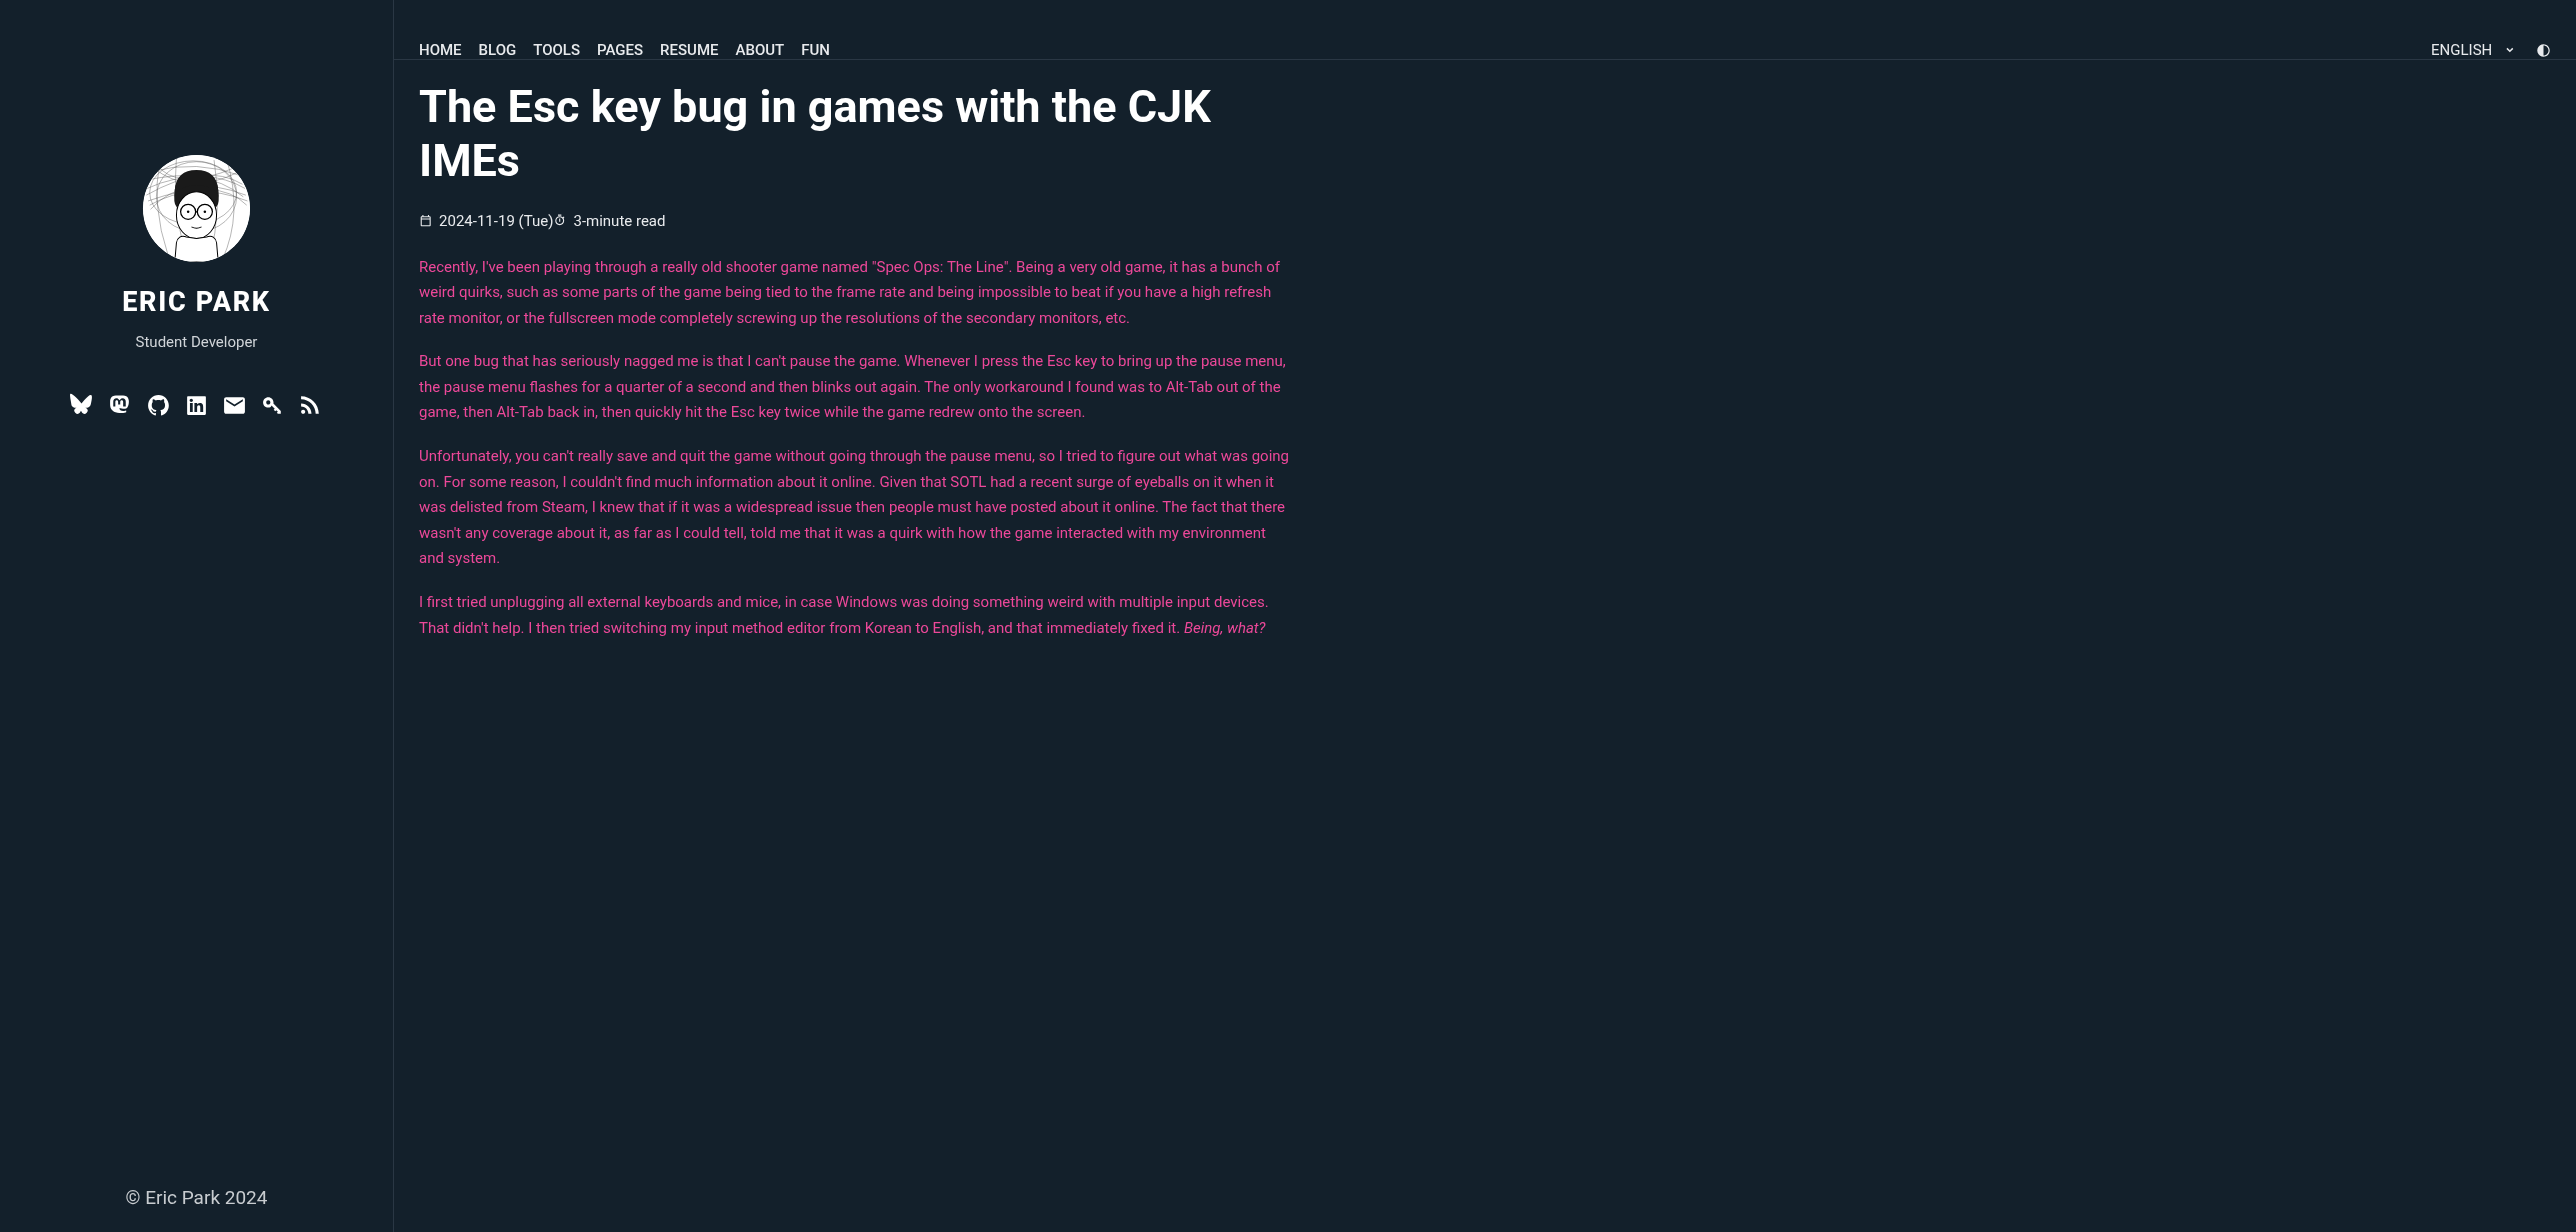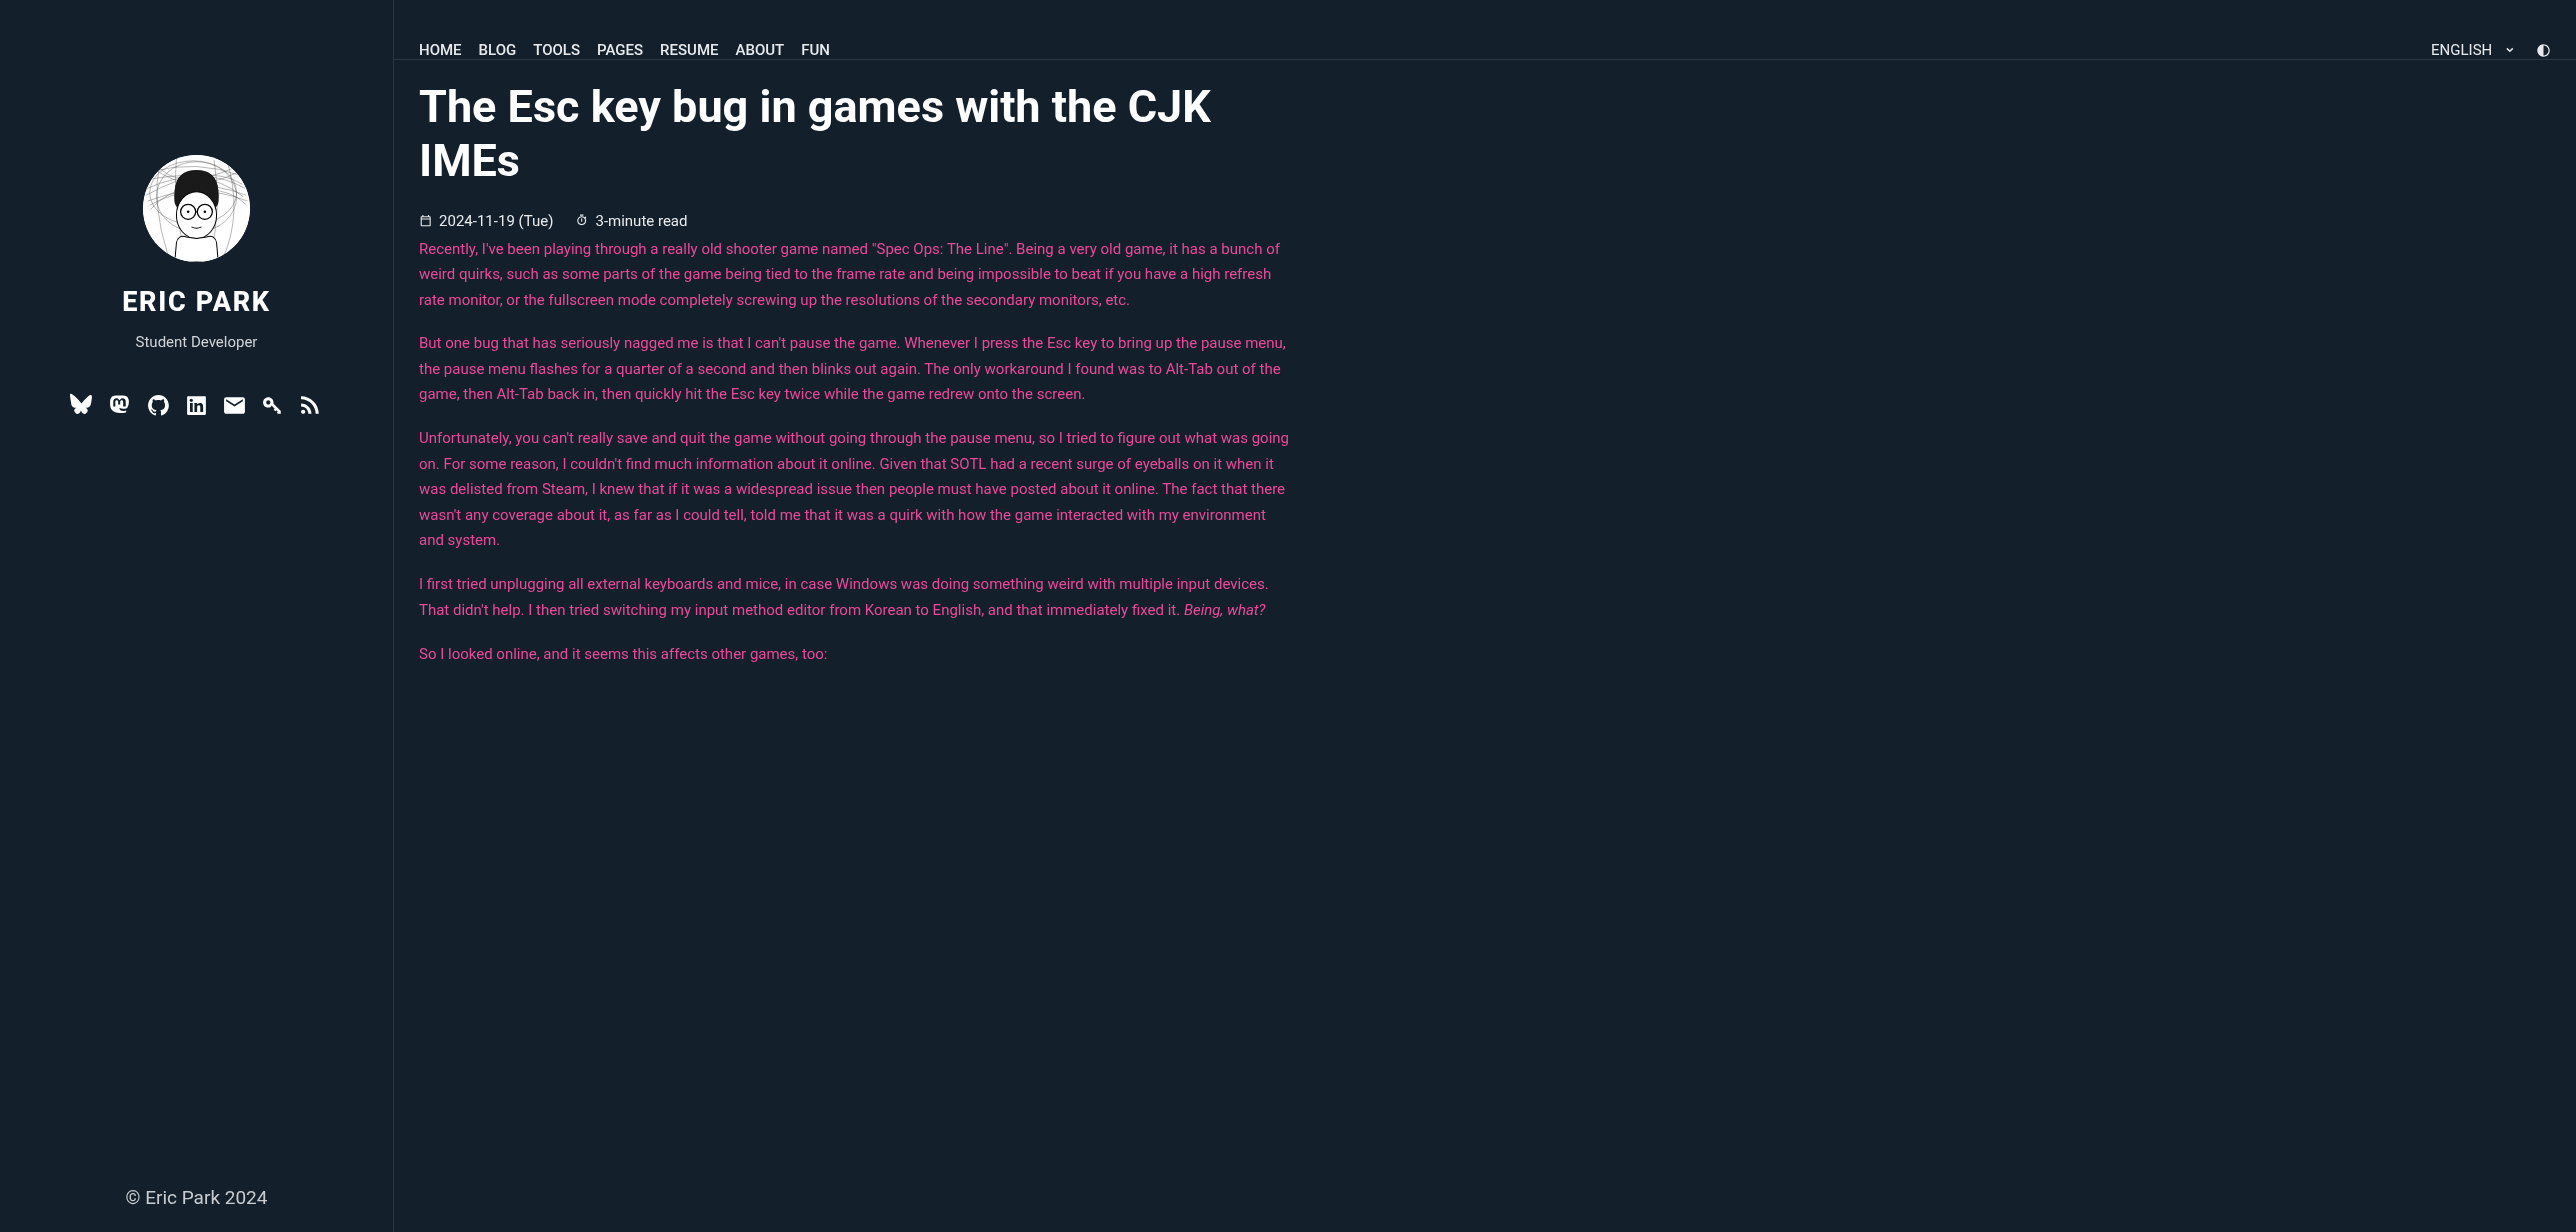--- a/index.html
+++ b/index.html
@@ -111,24 +111,23 @@
 }
 .post-title {
   font-size: 45px;
   font-weight: 700;
   color: #fff;
   margin-bottom: 23.5px;
   line-height: 1.2;
 }
 .post-meta {
   display: flex;
-  gap: 22px;
-  font-size: 15px;
-  color: #e8eaed;
-  margin-bottom: 7px;
+  font-size: 15px;
+  color: #e8eaed;
+  margin-bottom: 25px;
   align-items: center;
 }
 .meta-item { display: flex; align-items: center; gap: 6.7px; }
 .meta-item svg { width: 13.4px; height: 13.4px; fill: currentColor; }
 .post-body p {
   font-size: 15px;
   line-height: 1.7;
   margin-bottom: 18.4px;
   color: #ec4899;
 }
@@ -257,17 +256,16 @@
             <path d="M15,1H9v2h6V1z M11,14h2V8h-2V14z M19,7.4l1.4-1.4c-0.4-0.5-0.9-1-1.4-1.4L17.6,6C16.1,4.7,14.1,4,12,4c-4.4,0-8,3.6-8,8 s3.6,8,8,8s8-3.6,8-8C20,9.9,19.3,7.9,19,7.4z M12,18c-3.3,0-6-2.7-6-6s2.7-6,6-6s6,2.7,6,6S15.3,18,12,18z"></path>
           </svg>
         <span>3-minute read</span>
       </div>
     </div>
     <div class="post-body">
       <p>Recently, I've been playing through a really old shooter game named "Spec Ops: The Line". Being a very old game, it has a bunch of weird quirks, such as some parts of the game being tied to the frame rate and being impossible to beat if you have a high refresh rate monitor, or the fullscreen mode completely screwing up the resolutions of the secondary monitors, etc.</p>
       <p>But one bug that has seriously nagged me is that I can't pause the game. Whenever I press the Esc key to bring up the pause menu, the pause menu flashes for a quarter of a second and then blinks out again. The only workaround I found was to Alt-Tab out of the game, then Alt-Tab back in, then quickly hit the Esc key twice while the game redrew onto the screen.</p>
       <p>Unfortunately, you can't really save and quit the game without going through the pause menu, so I tried to figure out what was going on. For some reason, I couldn't find much information about it online. Given that SOTL had a recent surge of eyeballs on it when it was delisted from Steam, I knew that if it was a widespread issue then people must have posted about it online. The fact that there wasn't any coverage about it, as far as I could tell, told me that it was a quirk with how the game interacted with my environment and system.</p>
       <p><span>I first tried unplugging all external keyboards and mice, in case Windows was doing something weird with multiple input devices. That didn't help. I then tried switching my input method editor from Korean to English, and that immediately fixed it. </span><em>Being, what?</em></p>
-      <p>So I looked online, and it seems this affects other games, too:</p>
     </div>
   </article>
 </main>
 
 
 </body></html>

